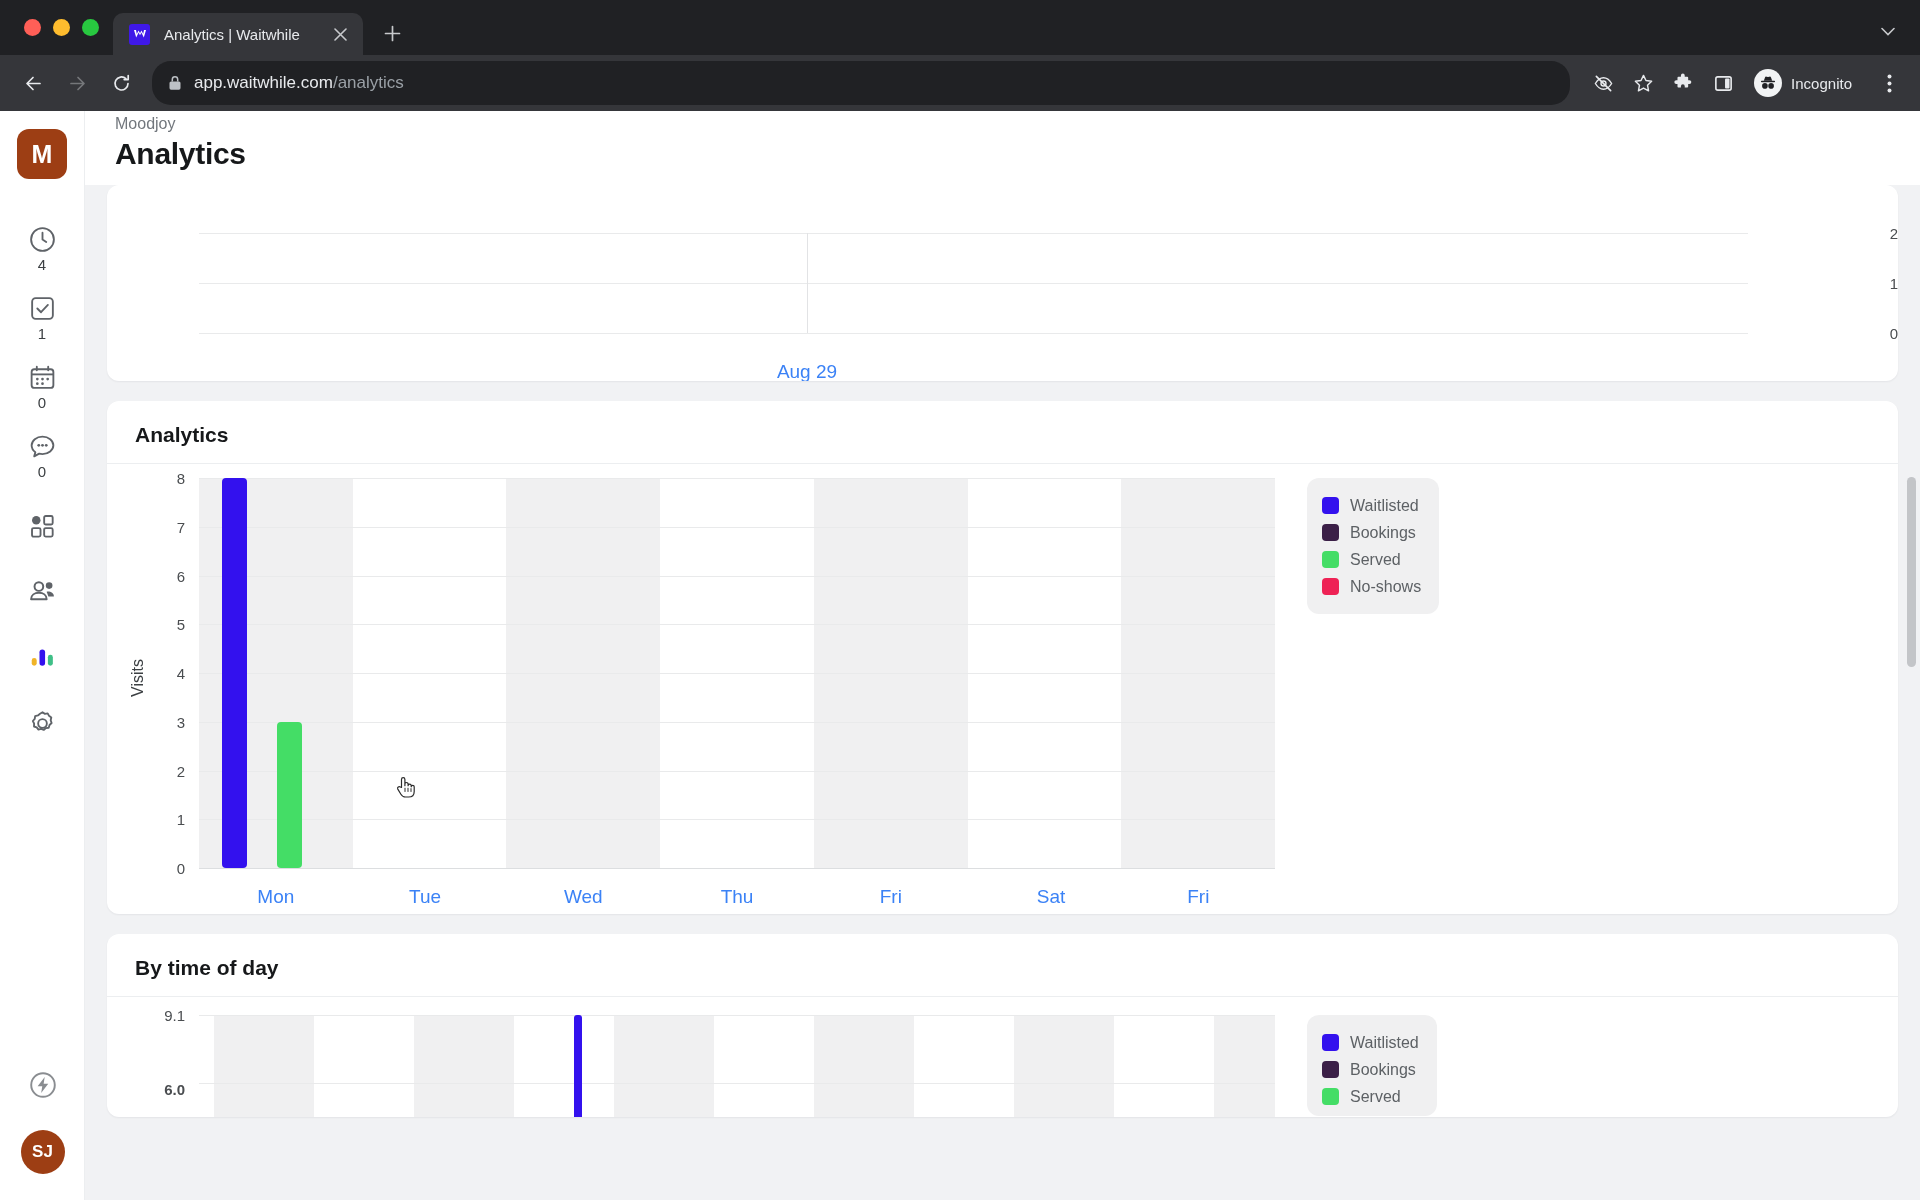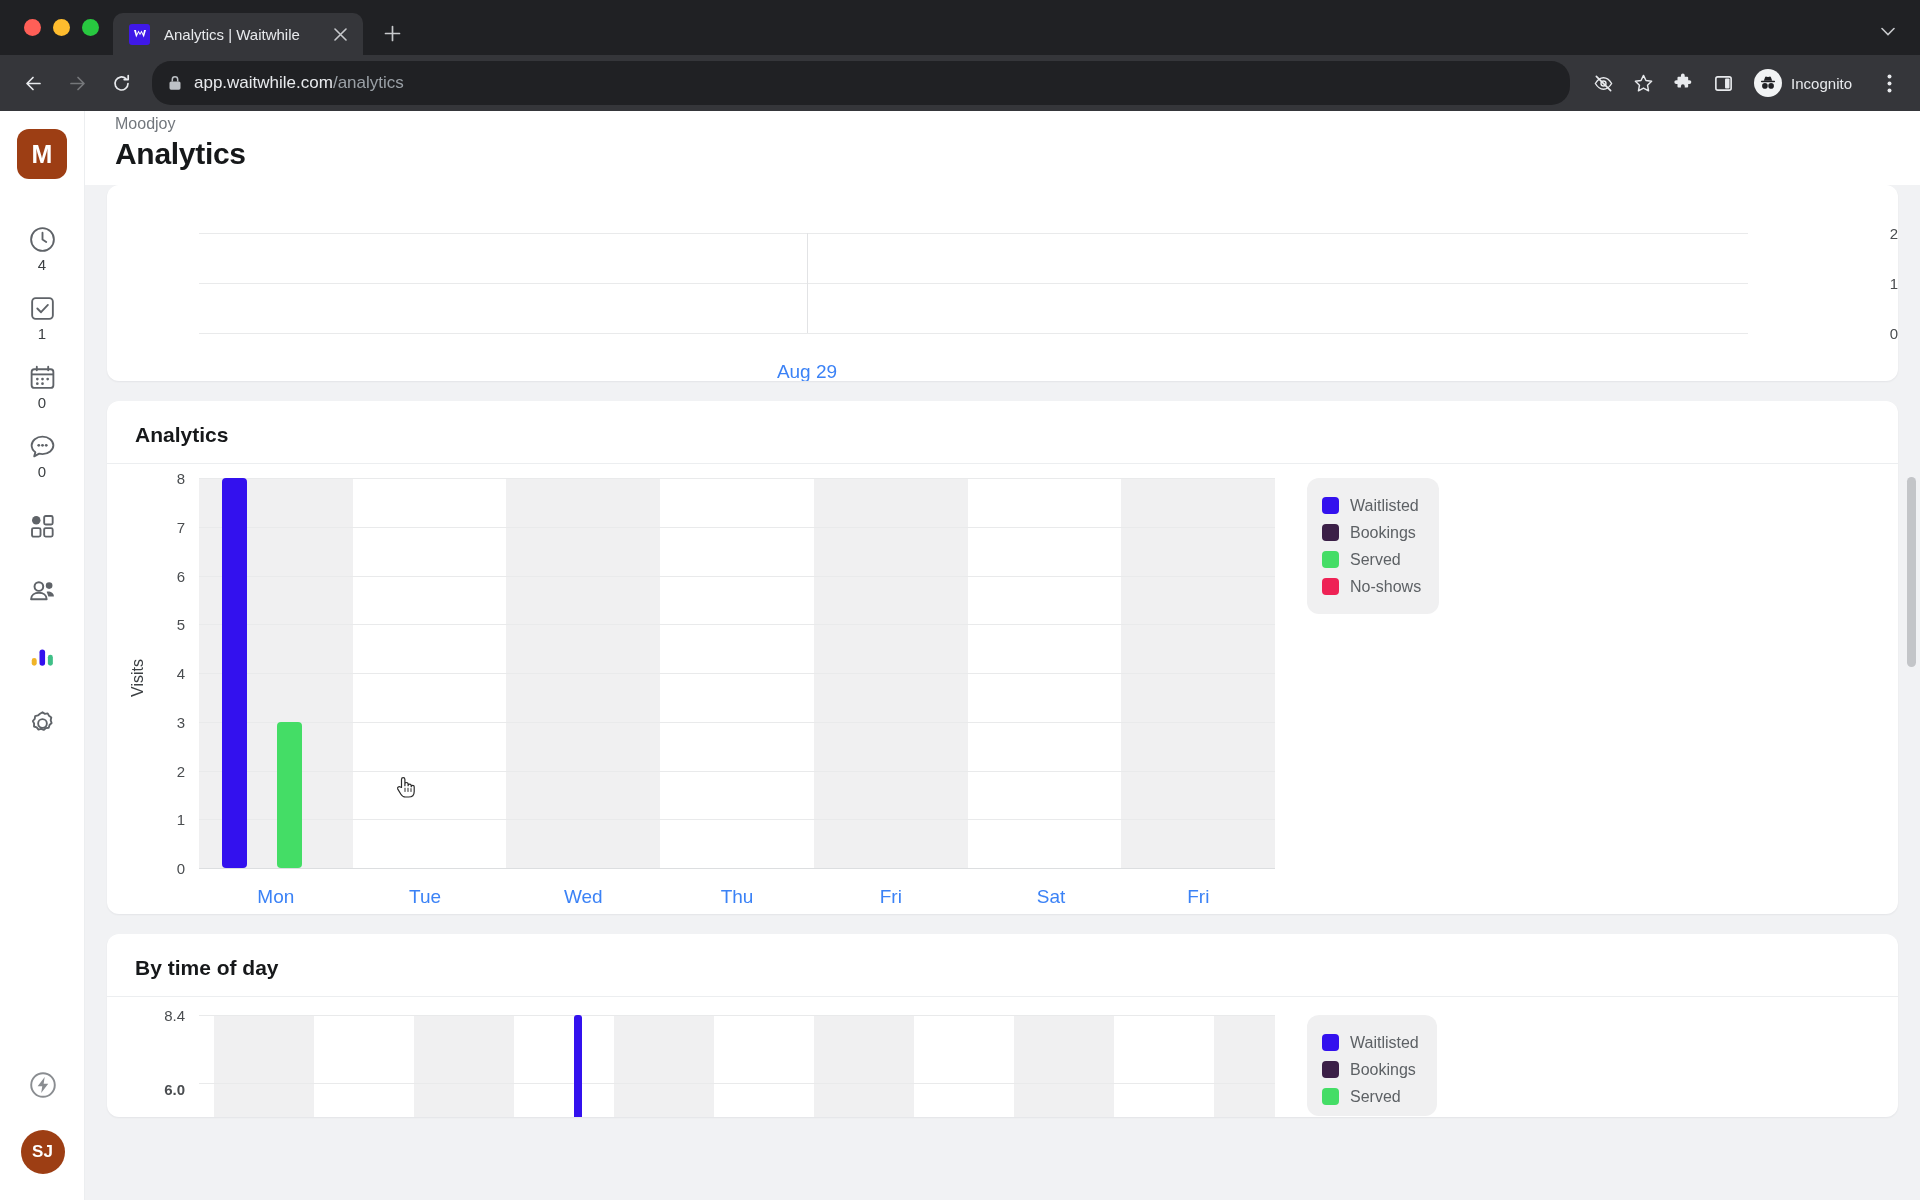--- a/index.html
+++ b/index.html
@@ -492,21 +492,21 @@
               <div class="band" style="left:615px;width:100px;"></div>
               <div class="band" style="left:815px;width:100px;"></div>
               <div class="band" style="left:1015px;width:61px;"></div>
 
               <div class="gridline" style="top:0px;"></div>
               <div class="gridline" style="top:68px;"></div>
 
               <div class="bar" style="left:375px;width:8px;top:0px;height:200px;background:#3311ee;border-radius:3px;"></div>
             </div>
 
-            <div class="ytick" style="top:18px;width:78px;left:0;">8.4</div>
+            <div class="ytick" style="top:18px;width:78px;left:0;">9.1</div>
             <div class="ytick" style="top:92px;width:78px;left:0;font-weight:bold;">6.0</div>
 
             <div class="legend" style="left:1200px;top:18px;padding-bottom:6px;">
               <div class="legend-row">
                 <span class="swatch" style="background:#3311ee;"></span>
                 <span class="legend-label">Waitlisted</span>
               </div>
               <div class="legend-row">
                 <span class="swatch" style="background:#3b1f47;"></span>
                 <span class="legend-label">Bookings</span>

